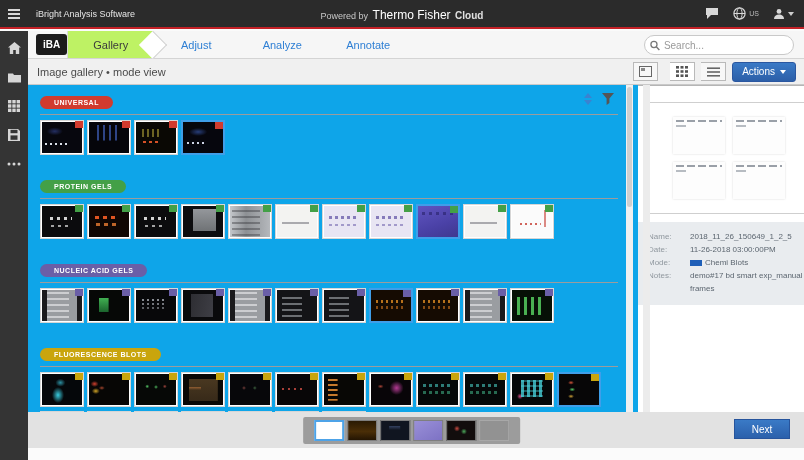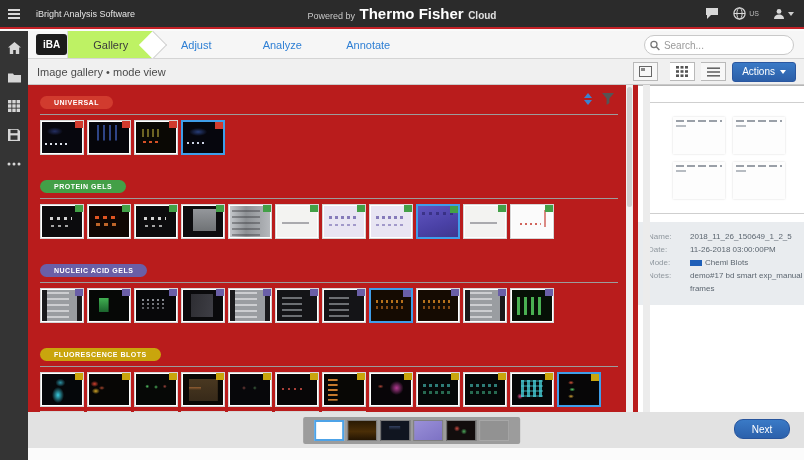--- a/index.html
+++ b/index.html
@@ -8,21 +8,21 @@
   #app { position:relative; width:804px; height:460px; background:#fafafa; }
 
   
   .topbar { position:absolute; left:0; top:0; width:804px; height:29px;
     background:#2b2b2b; border-bottom:2px solid #c32026; display:flex; align-items:center; }
   .hamburger { width:28px; display:flex; flex-direction:column; gap:2px; align-items:center; cursor:pointer; }
   .hamburger i { width:12px; height:2px; background:#d8d8d8; display:block; }
   .tb-title { color:#e6e6e6; font-size:9px; margin-left:8px; }
   .tb-center { position:absolute; left:0; right:0; text-align:center; pointer-events:none; }
   .tb-center .pb { color:#c8c8c8; font-size:9px; }
-  .tb-center .brand { color:#fff; font-size:15px; font-weight:bold; }
+  .tb-center .brand { color:#fff; font-size:12px; font-weight:normal; }
   .tb-center .cloud { color:#e0e0e0; font-size:10px; font-weight:bold; }
   .tb-right { position:absolute; right:10px; display:flex; align-items:center; gap:14px; }
   .tb-ic { display:flex; align-items:center; gap:3px; color:#ddd; cursor:pointer; }
   .tb-ic svg { display:block; }
   .locale { color:#bbb; font-size:7px; }
   .chev { width:0; height:0; border-left:3px solid transparent; border-right:3px solid transparent; border-top:4px solid #ccc; }
 
   
   .sidebar { position:absolute; left:0; top:31px; width:28px; height:429px; background:#343434;
     display:flex; flex-direction:column; align-items:center; padding-top:10px; gap:15px; }
@@ -55,21 +55,21 @@
   .vbtn { width:25px; height:19px; background:#f7f7f7; border:1px solid #b9b9b9; display:flex;
     align-items:center; justify-content:center; cursor:pointer; }
   .vbtn + .vbtn { border-left:none; }
   .vbtn.single { margin-right:6px; border-left:1px solid #b9b9b9; }
   .vbtn.active { background:#fff; }
   .actions-btn { height:20px; padding:0 9px; background:linear-gradient(#3a7ac6,#2c5fa8); color:#fff;
     font-size:10px; border:1px solid #2a57a0; border-radius:3px; display:flex; align-items:center; gap:5px; cursor:pointer; }
   .actions-btn .chev { border-top-color:#fff; }
 
   
-  .main { position:absolute; left:28px; top:85px; width:622px; height:327px; background:#b91c1c; }
+  .main { position:absolute; left:28px; top:85px; width:622px; height:327px; background:#0ea5e9; }
   .gallery-pane { position:absolute; left:0; top:0; width:596px; height:327px; overflow:hidden; padding:6px 0 0 12px; }
   .sortfilter { position:absolute; right:10px; top:8px; display:flex; gap:10px; align-items:center; z-index:3; }
   .sorticon { display:flex; flex-direction:column; gap:2px; cursor:pointer; }
   .sorticon .up { width:0;height:0;border-left:4px solid transparent;border-right:4px solid transparent;border-bottom:5px solid #3b82d0; }
   .sorticon .dn { width:0;height:0;border-left:4px solid transparent;border-right:4px solid transparent;border-top:5px solid #3b82d0; }
 
   .section { margin-bottom:20px; }
   .badge { display:inline-block; color:#fff; font-size:7px; font-weight:bold; letter-spacing:.5px;
     padding:3px 14px; border-radius:8px; cursor:pointer; }
   .sec-line { border-top:1px solid #9c9c9c; margin:5px 0 5px 0; width:578px; }
@@ -106,21 +106,21 @@
     border-radius:2px; padding:3px 11px; display:flex; gap:3px; }
   .fslot { width:30px; height:21px; border:1px solid #7e7e7e; background:#222; cursor:pointer; flex:none; }
   .fslot.selected { border:2px solid #4da3e8; }
   .fs-white { background:#fff; }
   .fs-brown { background:linear-gradient(#2a1a04,#4a2e07 55%,#241503); }
   .fs-dark { background:#101520; background-image:linear-gradient(rgba(120,150,220,.35),transparent); background-size:40% 4px; background-position:50% 30%; background-repeat:no-repeat; }
   .fs-purple { background:linear-gradient(150deg,#9a90d8,#7d72c4); }
   .fs-multi { background:#120d0d; background-image:radial-gradient(3px 3px at 35% 40%,rgba(220,80,70,.9),transparent),radial-gradient(3px 3px at 60% 55%,rgba(90,210,110,.8),transparent); }
   .fs-empty { background:#929292; border:1px solid #a8a8a8; }
   .next-btn { position:absolute; right:14px; top:7px; width:56px; height:20px;
-    background:linear-gradient(#3a7ac6,#2b60ab); border:1px solid #27549c; border-radius:9px;
+    background:linear-gradient(#3a7ac6,#2b60ab); border:1px solid #27549c; border-radius:0;
     color:#fff; font-size:10px; display:flex; align-items:center; justify-content:center; cursor:pointer; }
 
   
   .v-u1{background-color:#07070e;background-image:radial-gradient(8px 4px at 32% 30%,rgba(90,120,255,.35),transparent),repeating-linear-gradient(90deg,rgba(230,235,245,.95) 0 2px,transparent 2px 5px);background-size:100% 100%,55% 2px;background-position:0 0,15% 72%;}
   .v-u2{background-color:#05050a;background-image:repeating-linear-gradient(90deg,rgba(80,120,235,.55) 0 2px,transparent 2px 6px);background-size:55% 50%;background-position:45% 18%;}
   .v-u3{background-color:#0a0804;background-image:repeating-linear-gradient(90deg,rgba(225,85,40,.95) 0 3px,transparent 3px 6px),repeating-linear-gradient(90deg,rgba(190,175,60,.55) 0 2px,transparent 2px 5px);background-size:45% 2px,50% 8px;background-position:30% 66%,28% 30%;}
   .v-u4{background-color:#06060d;background-image:repeating-linear-gradient(90deg,rgba(225,232,250,.9) 0 2px,transparent 2px 5px),radial-gradient(9px 4px at 38% 32%,rgba(80,130,255,.45),transparent);background-size:50% 2px,100% 100%;background-position:20% 68%,0 0;}
   .v-p-dark{background-color:#0b0b0d;background-image:repeating-linear-gradient(90deg,rgba(245,245,245,.85) 0 3px,transparent 3px 7px),repeating-linear-gradient(90deg,rgba(245,245,245,.65) 0 3px,transparent 3px 7px);background-size:55% 3px,45% 2px;background-position:45% 38%,40% 64%;}
   .v-p-orange{background-color:#100703;background-image:repeating-linear-gradient(90deg,rgba(235,90,35,.95) 0 4px,transparent 4px 8px),repeating-linear-gradient(90deg,rgba(235,125,50,.8) 0 4px,transparent 4px 8px);background-size:60% 3px,55% 3px;background-position:40% 34%,40% 60%;}
   .v-p-graysq{background-color:#0d0d0f;background-image:linear-gradient(#94979b,#6f7275);background-size:58% 72%;background-position:60% 40%;}

